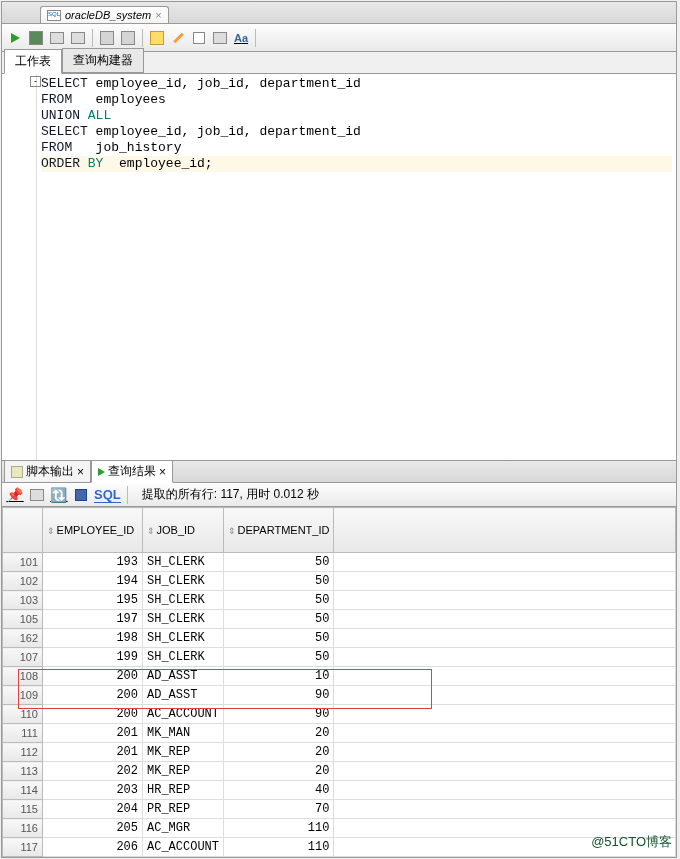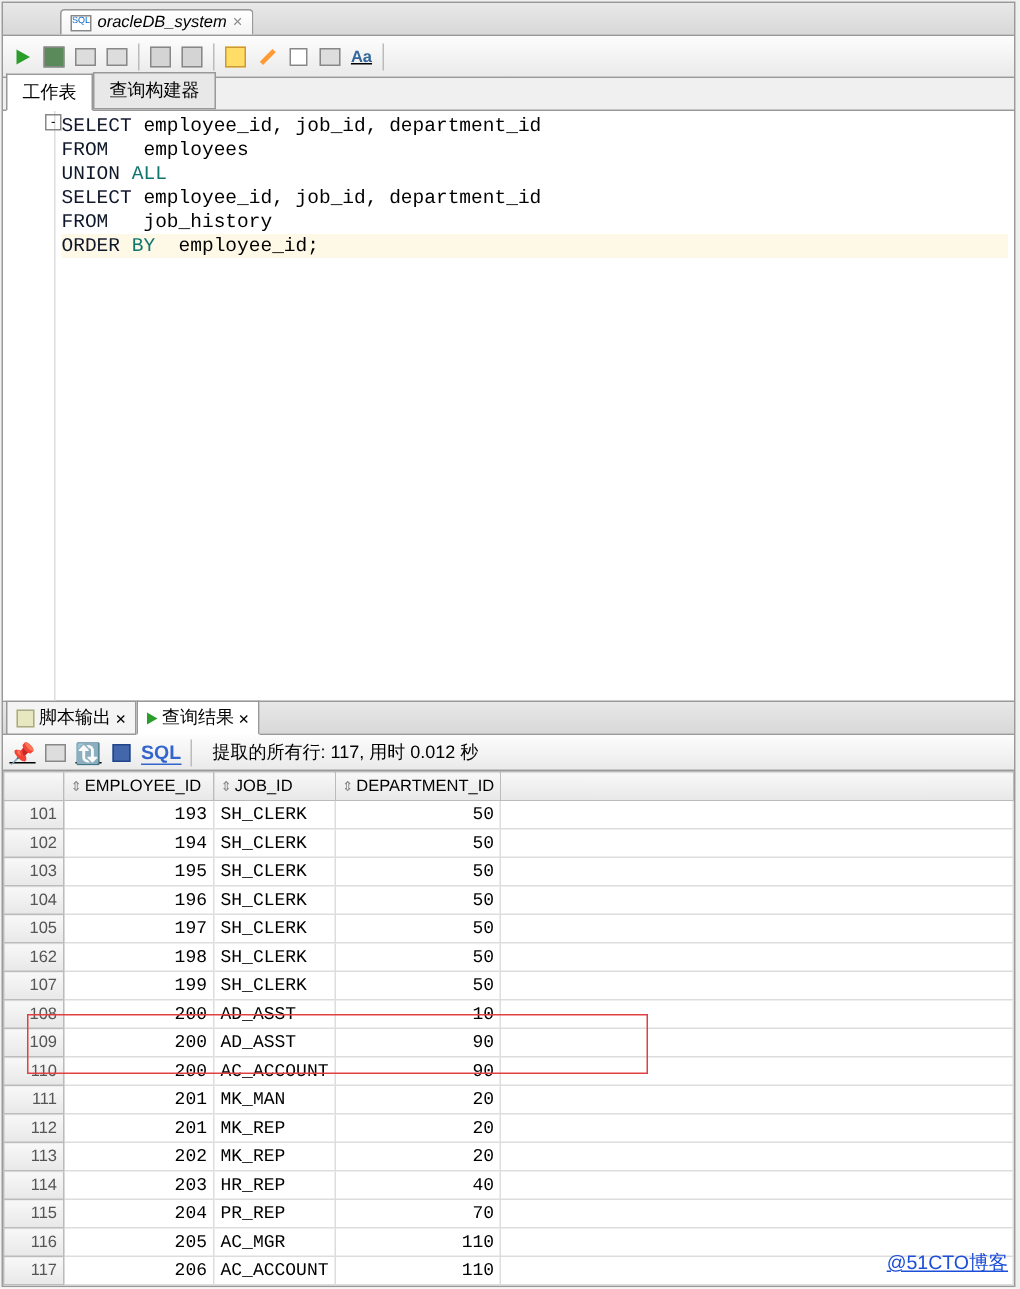--- a/index.html
+++ b/index.html
@@ -40,27 +40,27 @@
 .res-script-icon { width: 12px; height: 12px; background: #e8e8c0; border: 1px solid #aa8; }
 .res-play { width: 0; height: 0; border-left: 7px solid #2a9e2a; border-top: 4px solid transparent; border-bottom: 4px solid transparent; }
 .result-toolbar { height: 24px; background: linear-gradient(#fdfdfd, #eaeaea); border-bottom: 1px solid #999; display: flex; align-items: center; padding: 0 4px; gap: 4px; }
 .pin-icon { color: #cc3333; font-size: 14px; }
 .print-icon { width: 14px; height: 12px; background: #ddd; border: 1px solid #888; }
 .refresh-icon { color: #3366cc; font-size: 14px; }
 .sql-text { color: #3366cc; font-size: 13px; border-bottom: 1px solid #3366cc; cursor: pointer; font-weight: bold; }
 .status-text { font-size: 12px; margin-left: 8px; }
 .grid { overflow: auto; }
 .grid table { border-collapse: collapse; width: 100%; }
-.grid th { background: linear-gradient(#f8f8f8, #e8e8e8); border: 1px solid #bbb; font-size: 11px; font-weight: normal; padding: 3px 4px; text-align: left; position: relative; }
+.grid th { background: linear-gradient(#f8f8f8, #e8e8e8); border: 1px solid #bbb; font-size: 11px; font-weight: normal; padding: 16px 4px; text-align: left; position: relative; }
 .grid th .sort { font-size: 9px; color: #888; margin-right: 2px; }
 .grid td { border: 1px solid #ddd; font-size: 12px; padding: 2px 4px; font-family: "Courier New", monospace; }
 .grid td.rownum { background: linear-gradient(#f8f8f8, #e8e8e8); text-align: right; width: 40px; color: #555; font-family: Arial; font-size: 11px; border: 1px solid #bbb; }
 .grid td.num { text-align: right; }
 .hl-box { position: absolute; border: 1.5px solid #e04040; pointer-events: none; }
-.watermark { position: absolute; right: 8px; bottom: 8px; color: #1d4ed8; font-size: 13px; text-decoration: underline; }
+.watermark { position: absolute; right: 8px; bottom: 8px; color: #14532d; font-size: 13px; }
 </style>
 </head>
 <body>
 
 <div class="main">
   <div class="tab-bar">
     <div class="tab">
       <span class="tab-icon"></span>
       <span>oracleDB_system</span>
       <span class="tab-close">×</span>
@@ -181,27 +181,20 @@
               <td></td>
             </tr>
             <tr>
               <td class="rownum">103</td>
               <td class="num">195</td>
               <td>SH_CLERK</td>
               <td class="num">50</td>
               <td></td>
             </tr>
             <tr>
-              <td class="rownum">104</td>
-              <td class="num">196</td>
-              <td>SH_CLERK</td>
-              <td class="num">50</td>
-              <td></td>
-            </tr>
-            <tr>
               <td class="rownum">105</td>
               <td class="num">197</td>
               <td>SH_CLERK</td>
               <td class="num">50</td>
               <td></td>
             </tr>
             <tr>
               <td class="rownum">162</td>
               <td class="num">198</td>
               <td>SH_CLERK</td>

